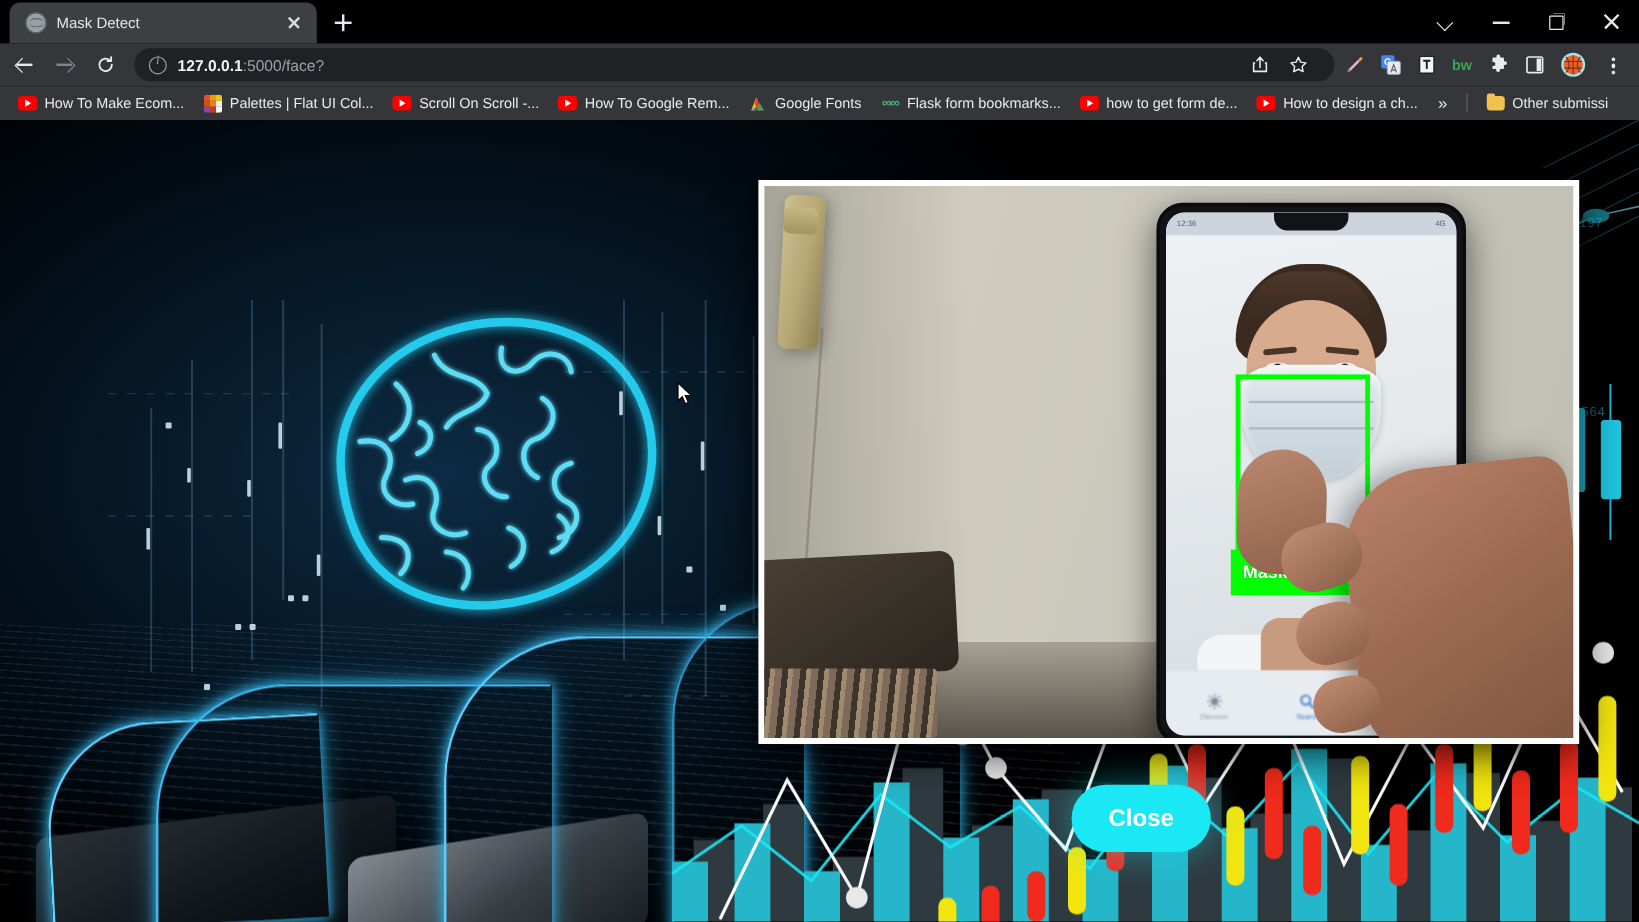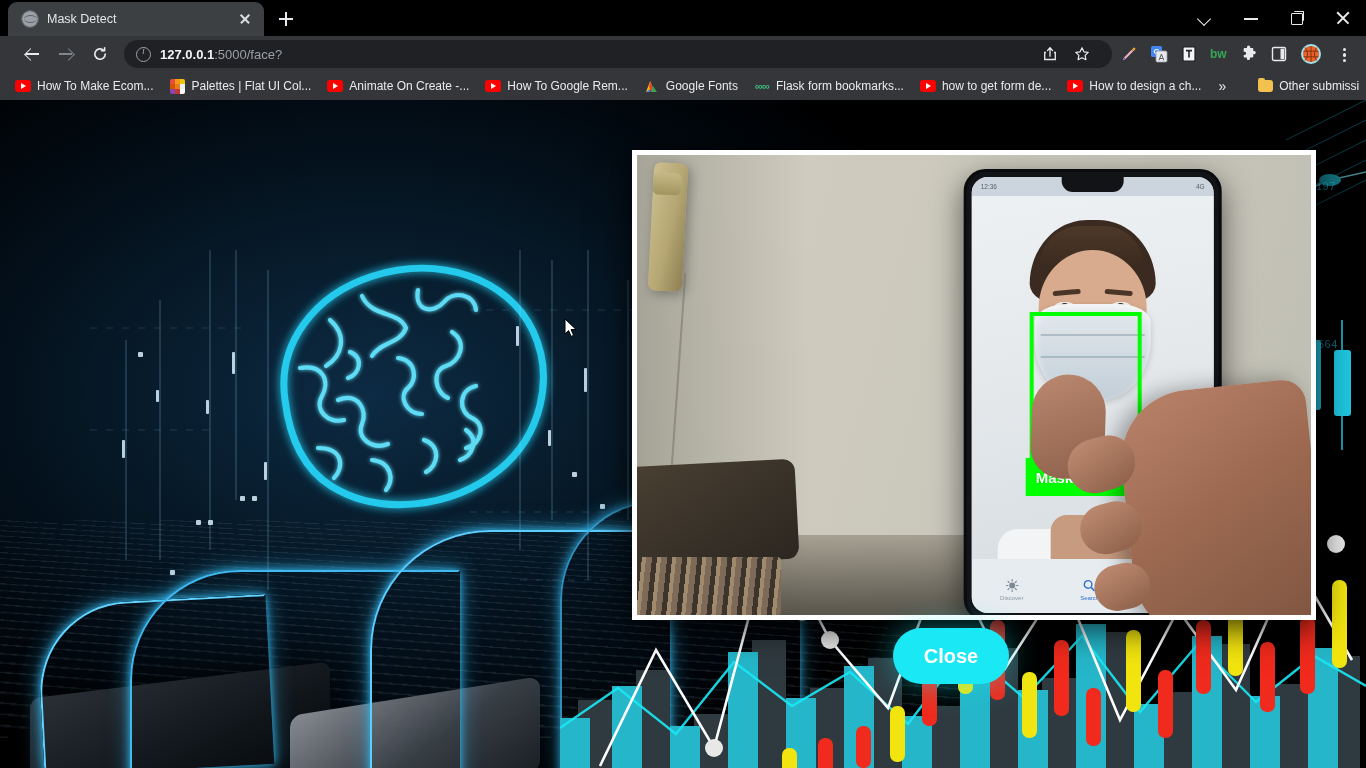--- a/index.html
+++ b/index.html
@@ -86,21 +86,21 @@
   }
   .wc-close::before, .wc-close::after{
     content:""; position:absolute; left:15px; top:17.3px;
     width:16px; height:1.5px; background:#e8eaed;
   }
   .wc-close::before{ transform:rotate(45deg); }
   .wc-close::after { transform:rotate(-45deg); }
 
   .toolbar {
     height:36px; background:#35363a; display:flex; align-items:center;
-    padding:0 8px 0 16px; gap:2px;
+    padding:0 8px 0 4px; gap:2px;
   }
   .navbtn {
     width:32px; height:32px; border-radius:50%; flex:none;
     position:relative; cursor:pointer;
   }
   .arrow-l, .arrow-r {
     position:absolute; left:10px; top:10px; width:12px; height:12px;
   }
   .arrow-l::before, .arrow-r::before{
     content:""; position:absolute; top:5px; width:13px; height:1.7px;
@@ -410,21 +410,21 @@
   .f1 { left:-54px; top:38px;  width:68px; height:54px; transform:rotate(-10deg); }
   .f2 { left:-48px; top:104px; width:62px; height:50px; transform:rotate(-8deg); }
   .f3 { left:-40px; top:166px; width:56px; height:46px; transform:rotate(-6deg); }
   .thumb {
     position:absolute; left:-86px; top:-28px; width:74px; height:104px;
     background:linear-gradient(160deg,#bb8870,#8e604a);
     border-radius:40px 40px 34px 34px; transform:rotate(8deg);
   }
 
   .closebtn {
-    position:absolute; left:893px; top:528px; width:116px; height:56px;
+    position:absolute; left:893px; top:554px; width:116px; height:56px;
     background:#1ae8f5; border:none; border-radius:28px; cursor:pointer;
     color:#ffffff; font-size:20px; font-weight:bold;
     font-family:"Liberation Sans", sans-serif;
     box-shadow:0 0 30px rgba(26,232,245,.45);
   }
 
   .cursor { position:absolute; left:564px; top:218px; width:14px; height:20px; z-index:40; }
 </style>
 </head>
 <body>
@@ -551,21 +551,21 @@
             <i style="background:#c0392b"></i>
             <i style="background:#fdfdfd"></i>
         </span>
       </span>
       <span class="bm-label">Palettes | Flat UI Col...</span>
     </div>
     <div class="bm">
       <span class="bm-ico">
           <span class="yt"></span>
         </span>
-      <span class="bm-label">Animate On Create -...</span>
+      <span class="bm-label">Scroll On Scroll -...</span>
     </div>
     <div class="bm">
       <span class="bm-ico">
           <span class="yt"></span>
         </span>
       <span class="bm-label">How To Google Rem...</span>
     </div>
     <div class="bm">
       <span class="bm-ico">
         <svg width="15" height="15" viewBox="0 0 15 15">

